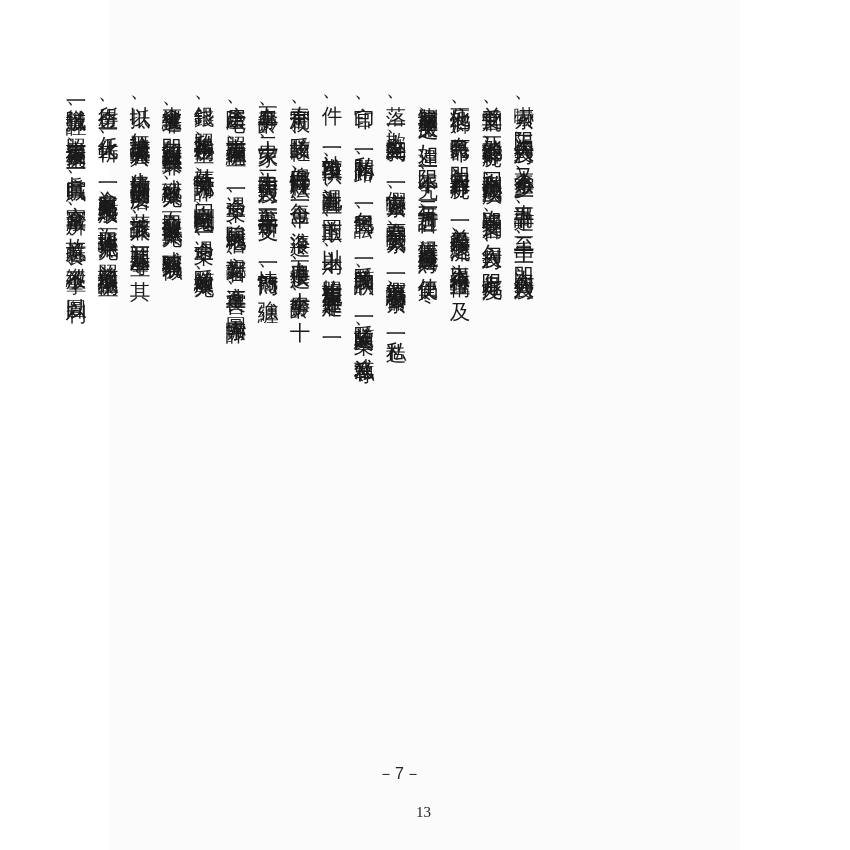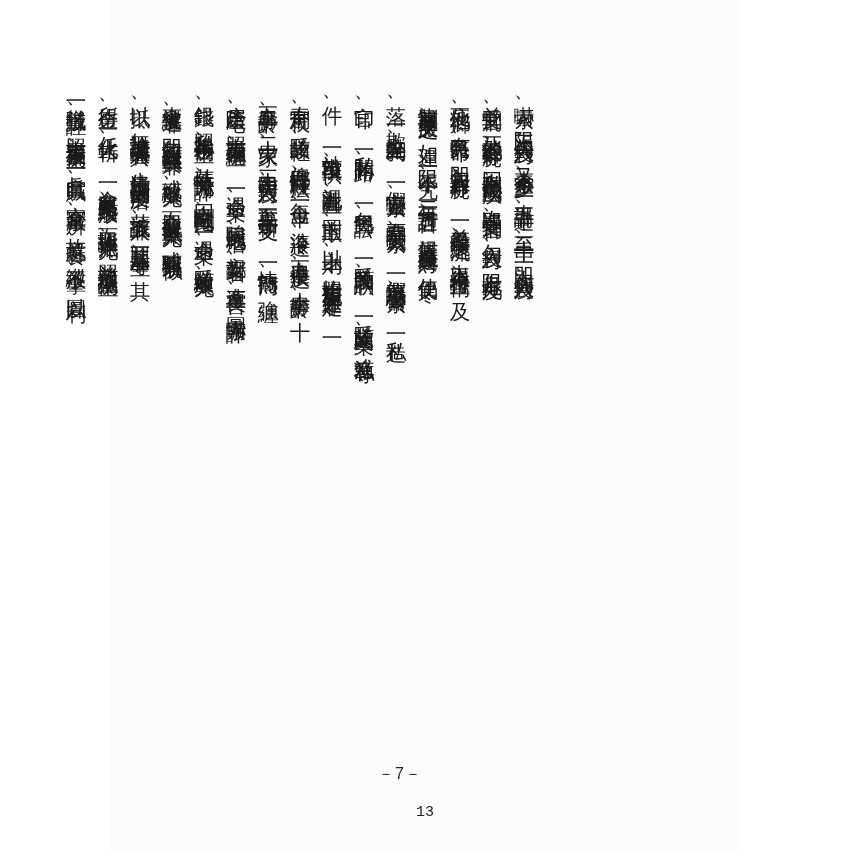--- a/index.html
+++ b/index.html
@@ -50,21 +50,21 @@
     left: 378px;
     font-family: "Liberation Sans", sans-serif;
     font-size: 16px;
     color: #222;
     letter-spacing: 1px;
   }
   .page-number {
     position: absolute;
     top: 804px;
     left: 416px;
-    font-family: Liberation Mono, monospace;
+    font-family: Liberation Serif, serif;
     font-size: 15px;
     color: #222;
   }
 </style>
 </head>
 <body>
 
 <div class="page">
   <div class="text-block">
     <div class="col">嚇索、限三次勾入疫封、又查索金多少、一串計五十過、至二十串、即一次亦勾入疫封、</div>

